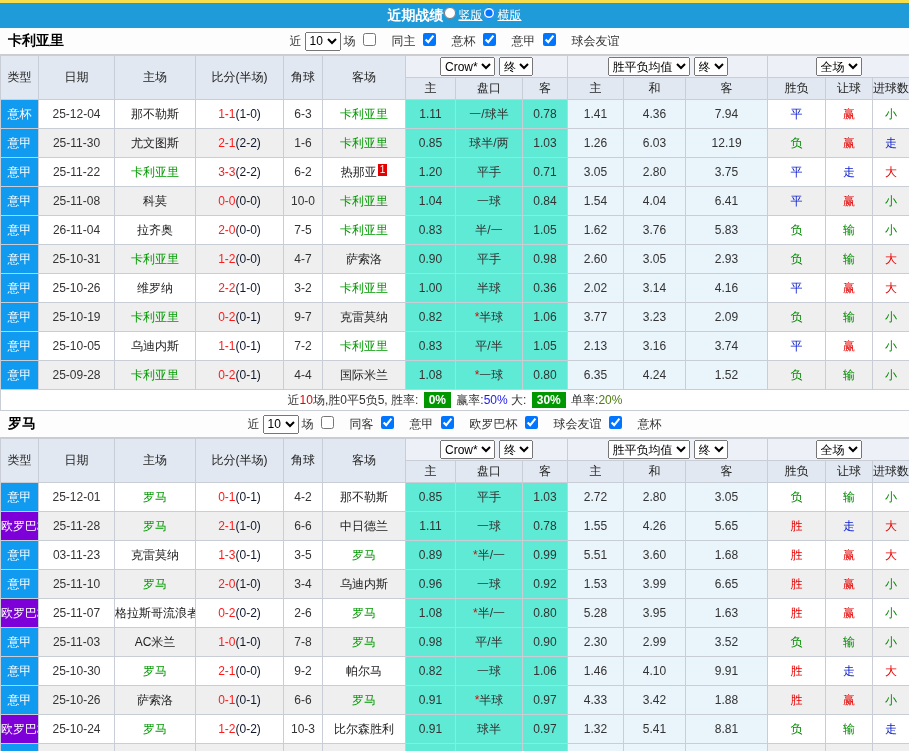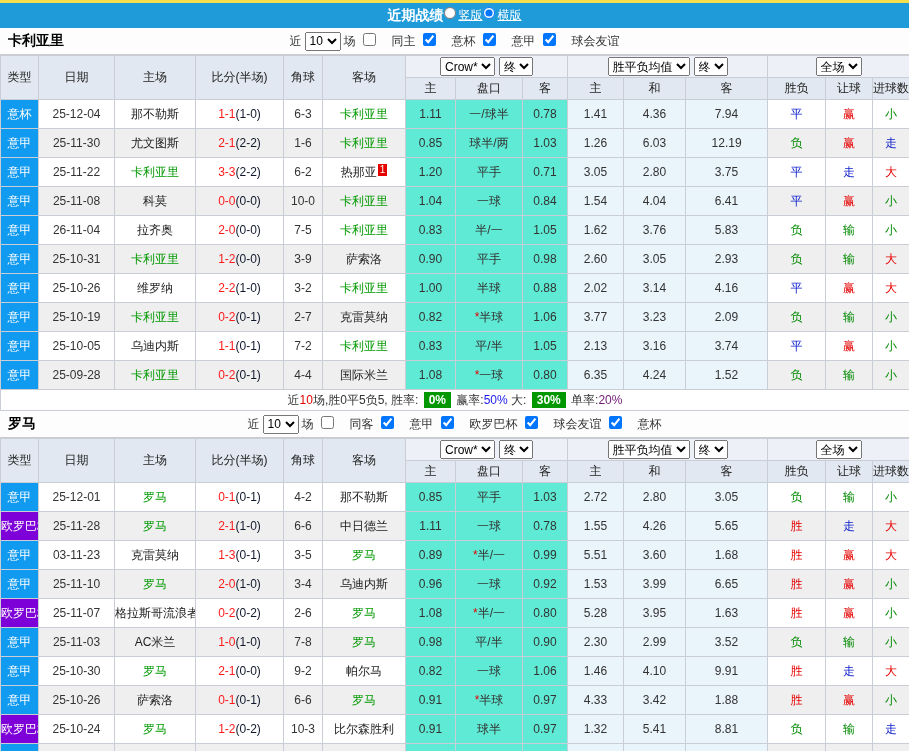--- a/index.html
+++ b/index.html
@@ -49,21 +49,21 @@
   .team-link.green { color:#009900; }
   .mini-badge {
     display:inline-block; background:#e60000; color:#fff; font-size:10px;
     line-height:12px; padding:0 2px; margin-left:1px; vertical-align:top;
   }
   .star { color:#e60000; }
   .c-red { color:#e60000; } .c-blue { color:#1022cc; } .c-green { color:#008a00; }
 
   tr.summary td { height:21px; background:#fff; font-size:12px; }
   .seg-plain { color:#333; } .seg-red { color:#e60000; } .seg-blue { color:#1a1aee; }
-  .seg-teal { color:#701a75; }
+  .seg-teal { color:#4d7c0f; }
   .seg-badge { background:#009700; color:#fff; font-weight:bold; padding:1px 5px; margin:0 2px; }
 </style>
 </head>
 <body>
 
 <div class="topstrip"></div>
 <div class="topbar">
   <span class="title">近期战绩</span>
   <span id="layout-radios"><label>
         <input type="radio" name="layout" style="">
@@ -225,55 +225,55 @@
             <td class="avg">5.83</td>
             <td class="c-green">负</td>
             <td class="c-green">输</td>
             <td class="c-green">小</td>
           </tr>
           <tr class="even">
             <td class="lt-blue">意甲</td>
             <td>25-10-31</td>
             <td><span class="team-link green">卡利亚里</span></td>
             <td><span class="score-full">1-2</span><span class="score-half">(0-0)</span></td>
-            <td>3-9</td>
+            <td>4-7</td>
             <td><span class="team-link">萨索洛</span></td>
             <td class="odds">0.90</td>
             <td class="odds"><span>平手</span></td>
             <td class="odds">0.98</td>
             <td class="avg">2.60</td>
             <td class="avg">3.05</td>
             <td class="avg">2.93</td>
             <td class="c-green">负</td>
             <td class="c-green">输</td>
             <td class="c-red">大</td>
           </tr>
           <tr class="odd">
             <td class="lt-blue">意甲</td>
             <td>25-10-26</td>
             <td><span class="team-link">维罗纳</span></td>
             <td><span class="score-full">2-2</span><span class="score-half">(1-0)</span></td>
             <td>3-2</td>
             <td><span class="team-link green">卡利亚里</span></td>
             <td class="odds">1.00</td>
             <td class="odds"><span>半球</span></td>
-            <td class="odds">0.88</td>
+            <td class="odds">0.36</td>
             <td class="avg">2.02</td>
             <td class="avg">3.14</td>
             <td class="avg">4.16</td>
             <td class="c-blue">平</td>
             <td class="c-red">赢</td>
             <td class="c-red">大</td>
           </tr>
           <tr class="even">
             <td class="lt-blue">意甲</td>
             <td>25-10-19</td>
             <td><span class="team-link green">卡利亚里</span></td>
             <td><span class="score-full">0-2</span><span class="score-half">(0-1)</span></td>
-            <td>2-7</td>
+            <td>9-7</td>
             <td><span class="team-link">克雷莫纳</span></td>
             <td class="odds">0.82</td>
             <td class="odds"><span class="star">*</span><span>半球</span></td>
             <td class="odds">1.06</td>
             <td class="avg">3.77</td>
             <td class="avg">3.23</td>
             <td class="avg">2.09</td>
             <td class="c-green">负</td>
             <td class="c-green">输</td>
             <td class="c-green">小</td>

